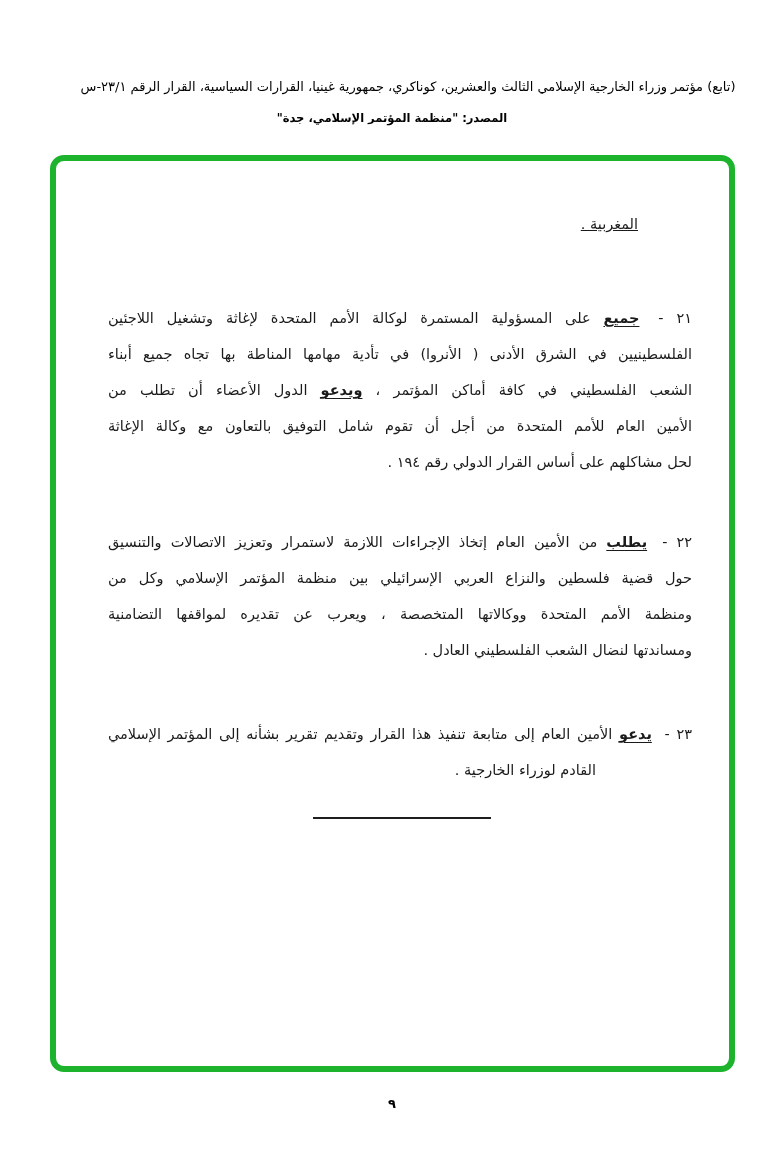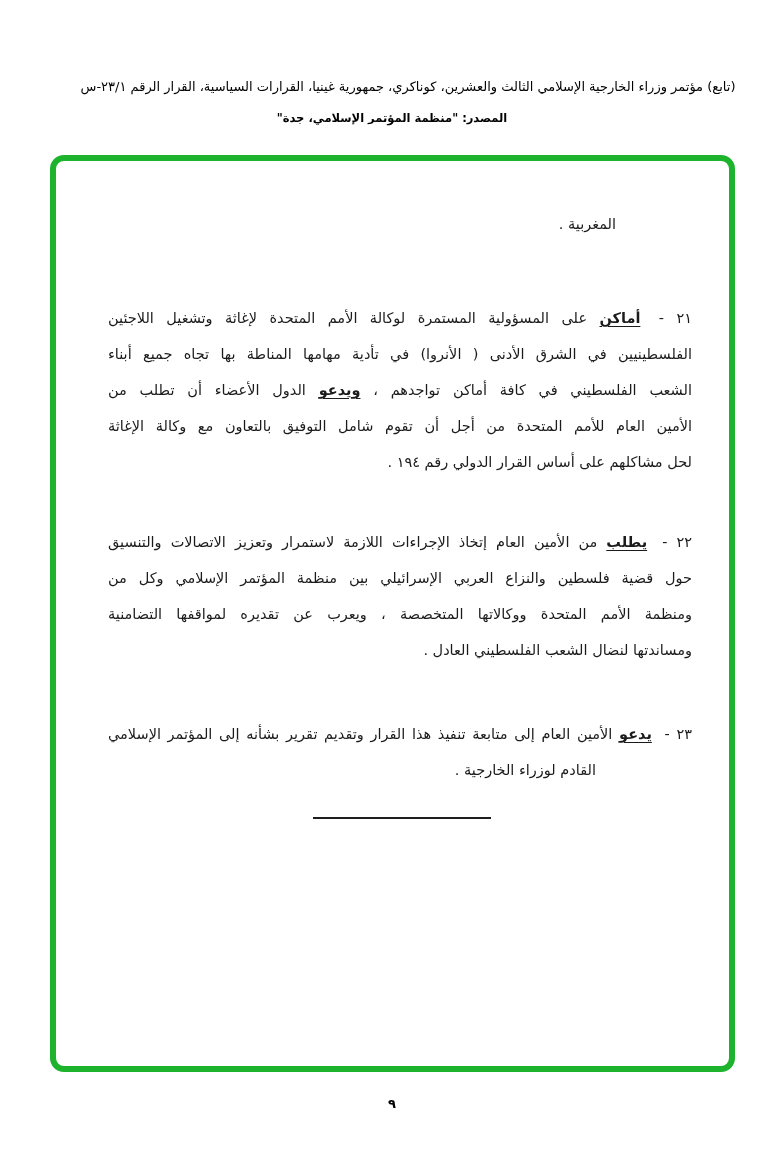--- a/index.html
+++ b/index.html
@@ -77,21 +77,21 @@
   .line {
     line-height: 36px;
     text-align: justify;
     text-align-last: justify;
     white-space: normal;
   }
   .line.last {
     text-align: right;
     text-align-last: right;
   }
-  .ind58  { margin-right: 76px; }
+  .ind58  { margin-right: 54px; text-decoration: underline; }
   .ind96  { margin-right: 96px; }
 
   .num {
     margin-left: 6px;
     letter-spacing: 0;
   }
   .kw {
     font-weight: bold;
     text-decoration: underline;
     text-underline-offset: 3px;
@@ -127,26 +127,26 @@
 
 <div class="content">
 
   <div class="para pp20">
     <div class="line last ind58">المغربية .</div>
   </div>
 
   <div class="para pp21">
     <div class="line">
       <span class="num">٢١ -</span>
-      <span class="kw">أماكن</span>
+      <span class="kw">جميع</span>
       <span>على المسؤولية المستمرة لوكالة الأمم المتحدة لإغاثة وتشغيل اللاجئين</span>
     </div>
     <div class="line">الفلسطينيين في الشرق الأدنى ( الأنروا) في تأدية مهامها المناطة بها تجاه جميع أبناء</div>
     <div class="line">
-      <span>الشعب الفلسطيني في كافة أماكن تواجدهم ،</span>
+      <span>الشعب الفلسطيني في كافة أماكن المؤتمر ،</span>
       <span class="kw">ويدعو</span>
       <span>الدول الأعضاء أن تطلب من</span>
     </div>
     <div class="line">الأمين العام للأمم المتحدة من أجل أن تقوم شامل التوفيق بالتعاون مع وكالة الإغاثة</div>
     <div class="line last">لحل مشاكلهم على أساس القرار الدولي رقم ١٩٤ .</div>
   </div>
 
   <div class="para pp22">
     <div class="line">
       <span class="num">٢٢ -</span>

